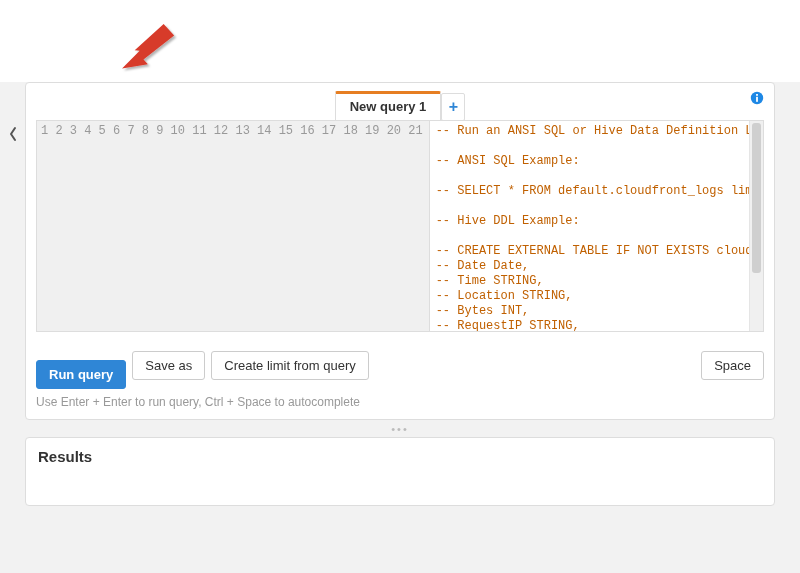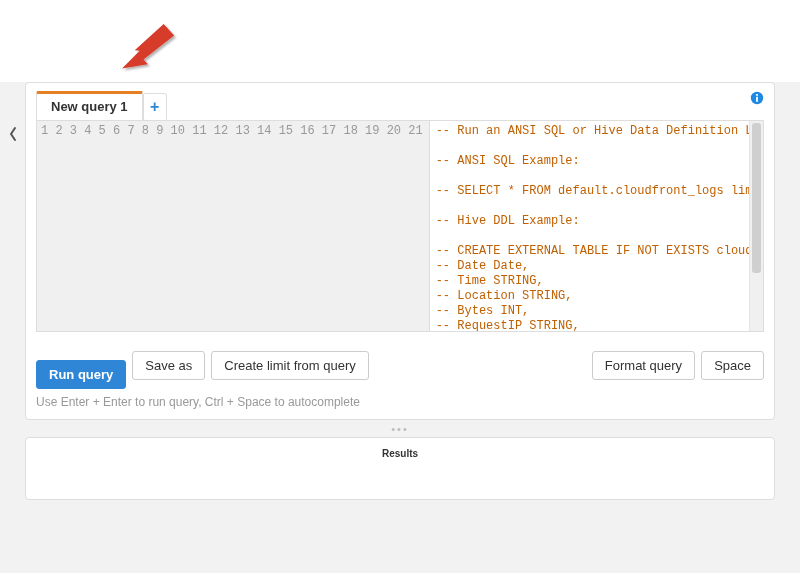--- a/index.html
+++ b/index.html
@@ -18,21 +18,21 @@
   .panel {
     background: #fff; border: 1px solid #ddd; border-radius: 4px;
     padding: 8px 10px 10px 10px;
     position: relative;
   }
   .info-icon {
     position:absolute; top:8px; right:10px;
     width:14px; height:14px;
   }
   .tabs-row {
-    display:flex; align-items:flex-end; margin-bottom:-1px;
+    display:flex; align-items:flex-end; margin-bottom:-1px;justify-content:center;
   }
   .tab {
     border:1px solid #ddd; border-bottom:1px solid #fff;
     border-top:3px solid #e67e22;
     background:#fff;
     padding:5px 14px 6px;
     border-radius:2px 2px 0 0;
     font-weight:bold; font-size:13px;
     cursor:pointer;
   }
@@ -81,21 +81,21 @@
   .hint { color:#999; font-size:12px; margin-top:6px; }
   .drag-handle {
     text-align:center; color:#bbb; font-size:11px; letter-spacing:2px;
     padding:3px 0 2px; user-select:none; cursor:row-resize;
   }
   .results-panel {
     margin-top:0;
     background:#fff; border:1px solid #ddd; border-radius:4px;
     padding:10px 12px 40px;
   }
-  .results-title { font-weight:bold; font-size:10px;text-align:center; }
+  .results-title { font-weight:bold; font-size:15px; }
 
   
   .arrow {
     position:absolute; left:120px; top:12px; pointer-events:none;
     transform:rotate(0deg);
   }
 </style>
 </head>
 <body>
 
@@ -188,21 +188,20 @@
         <div class="editor-scrollbar">
           <div class="editor-scroll-thumb"></div>
         </div>
       </div>
 
       <div class="action-row">
         <button class="btn primary">Run query</button>
         <button class="btn">Save as</button>
         <button class="btn">Create limit from query</button>
         <div class="spacer"></div>
-        <button class="btn">Format query</button>
         <button class="btn">Space</button>
       </div>
       <div class="hint">Use Enter + Enter to run query, Ctrl + Space to autocomplete</div>
     </div>
 
     <div class="drag-handle">•••</div>
 
     <div class="results-panel">
       <div class="results-title">Results</div>
     </div>

